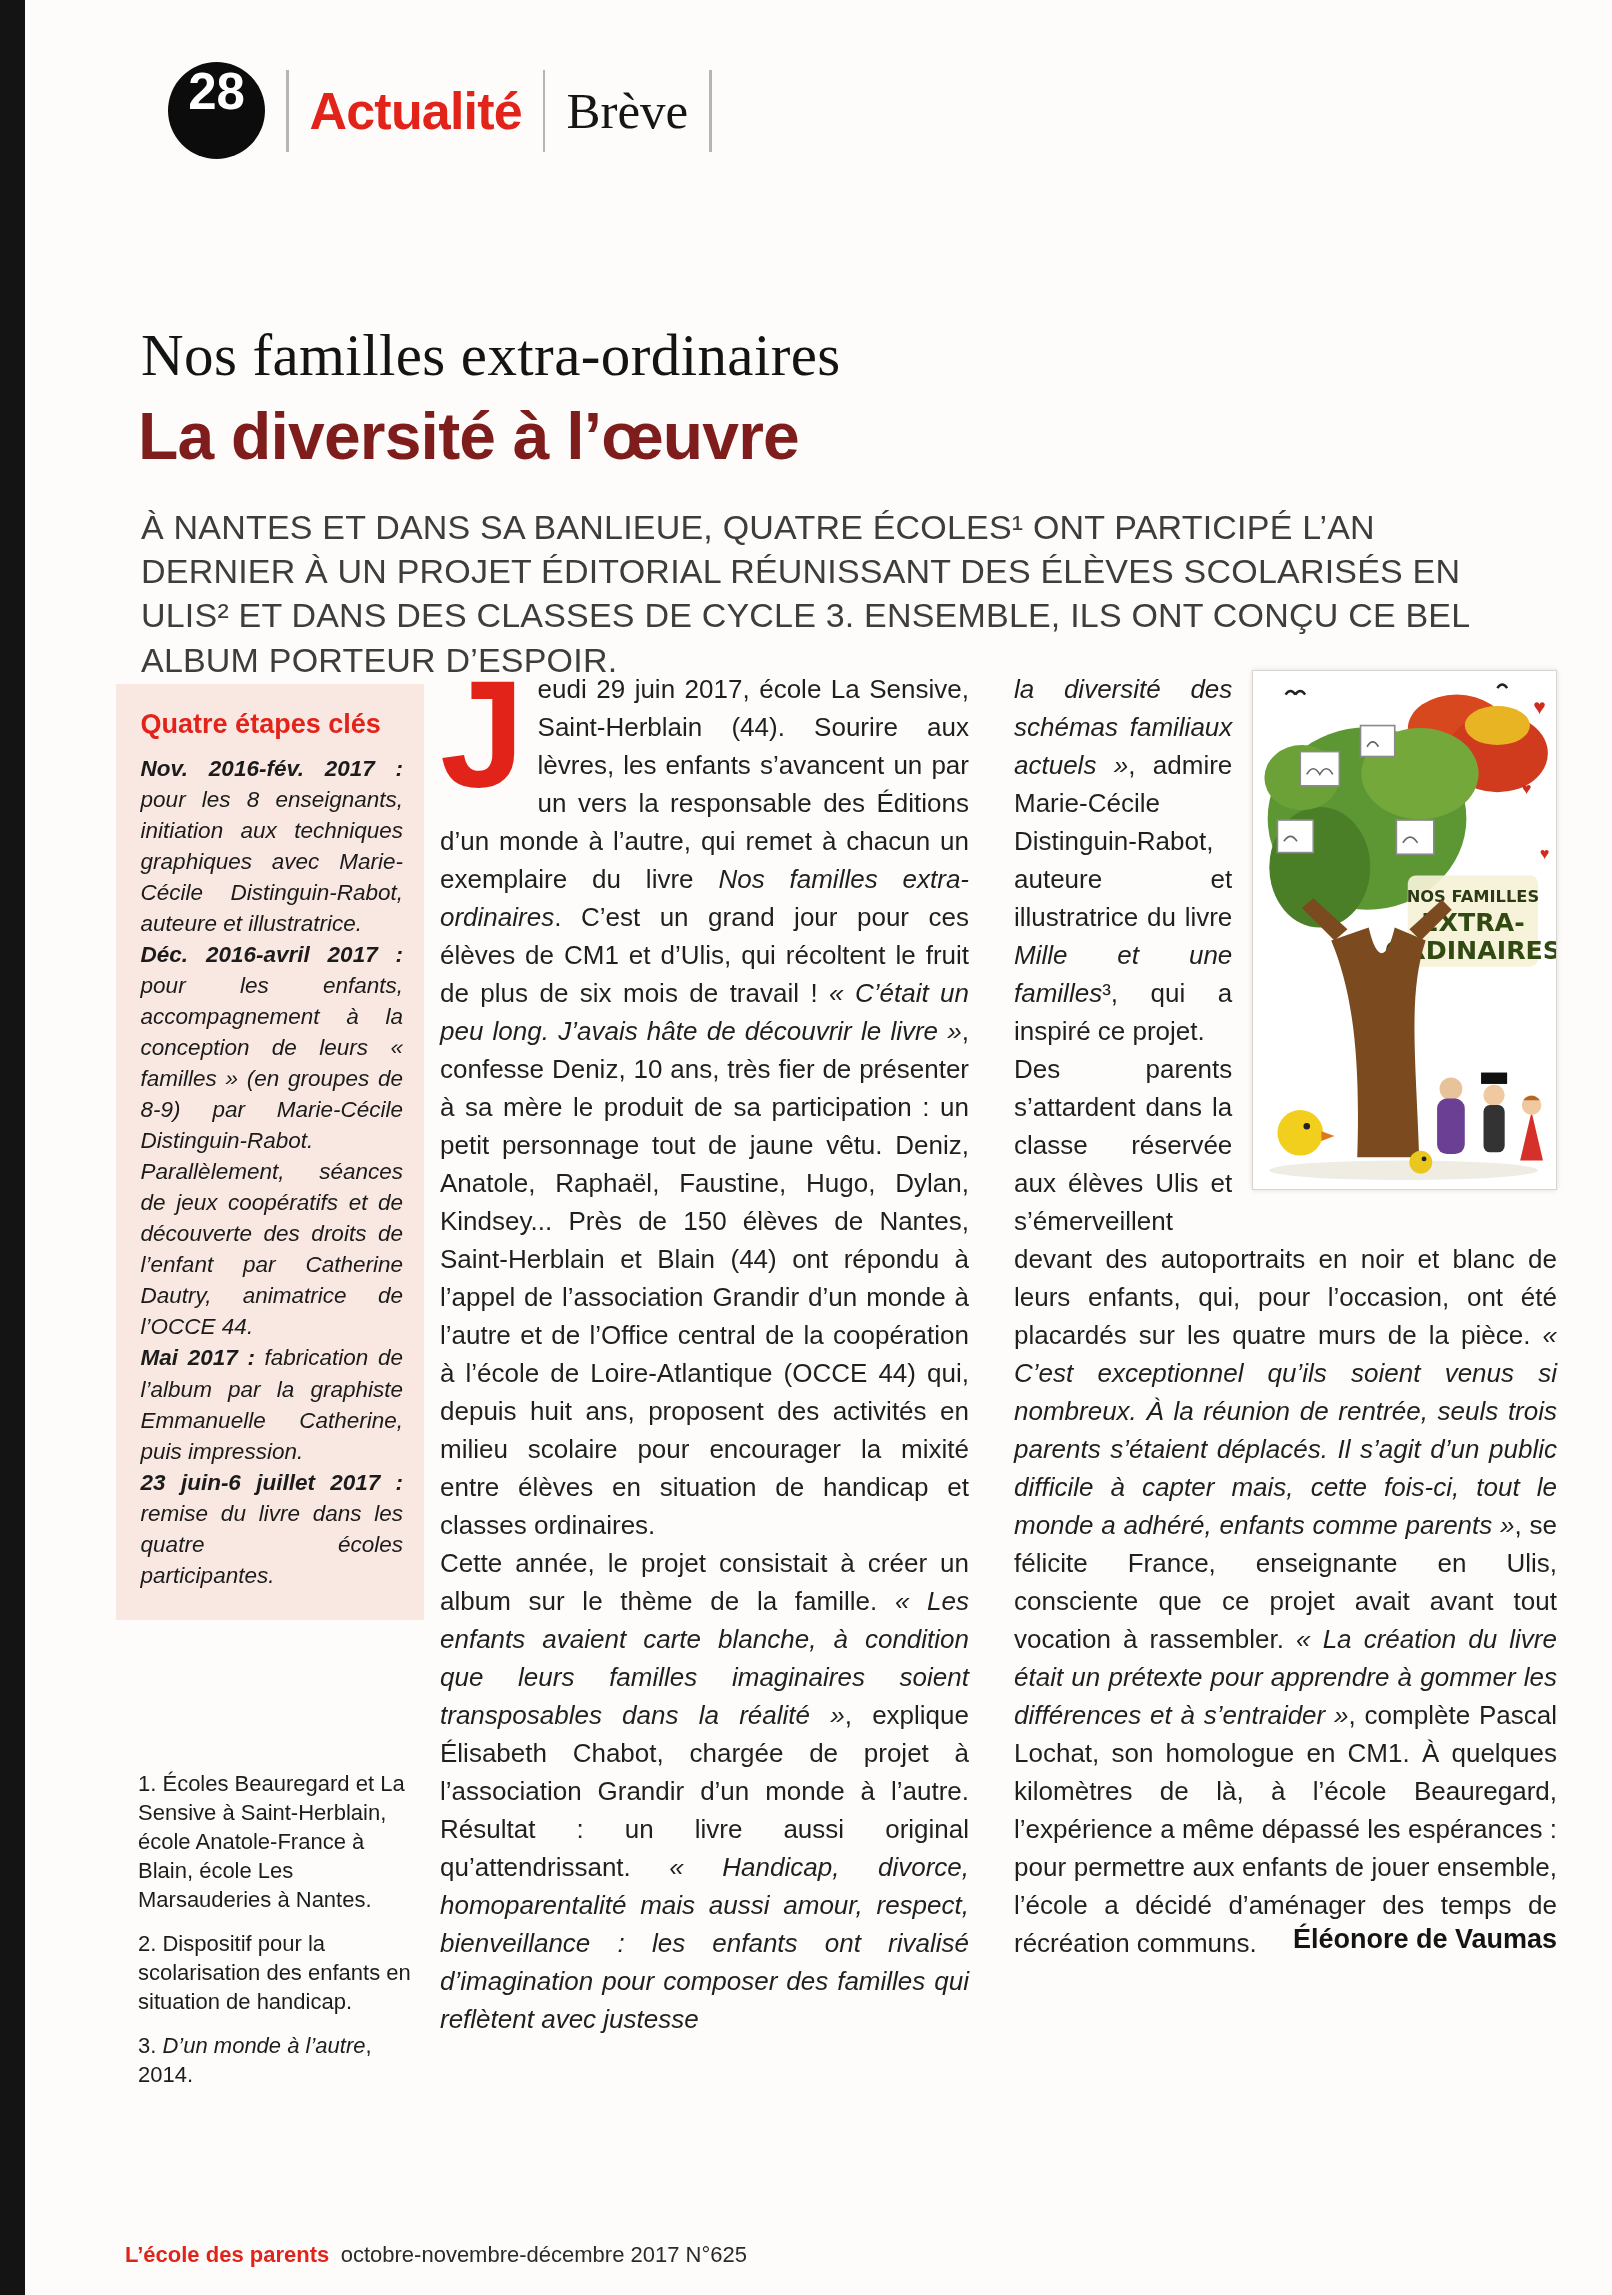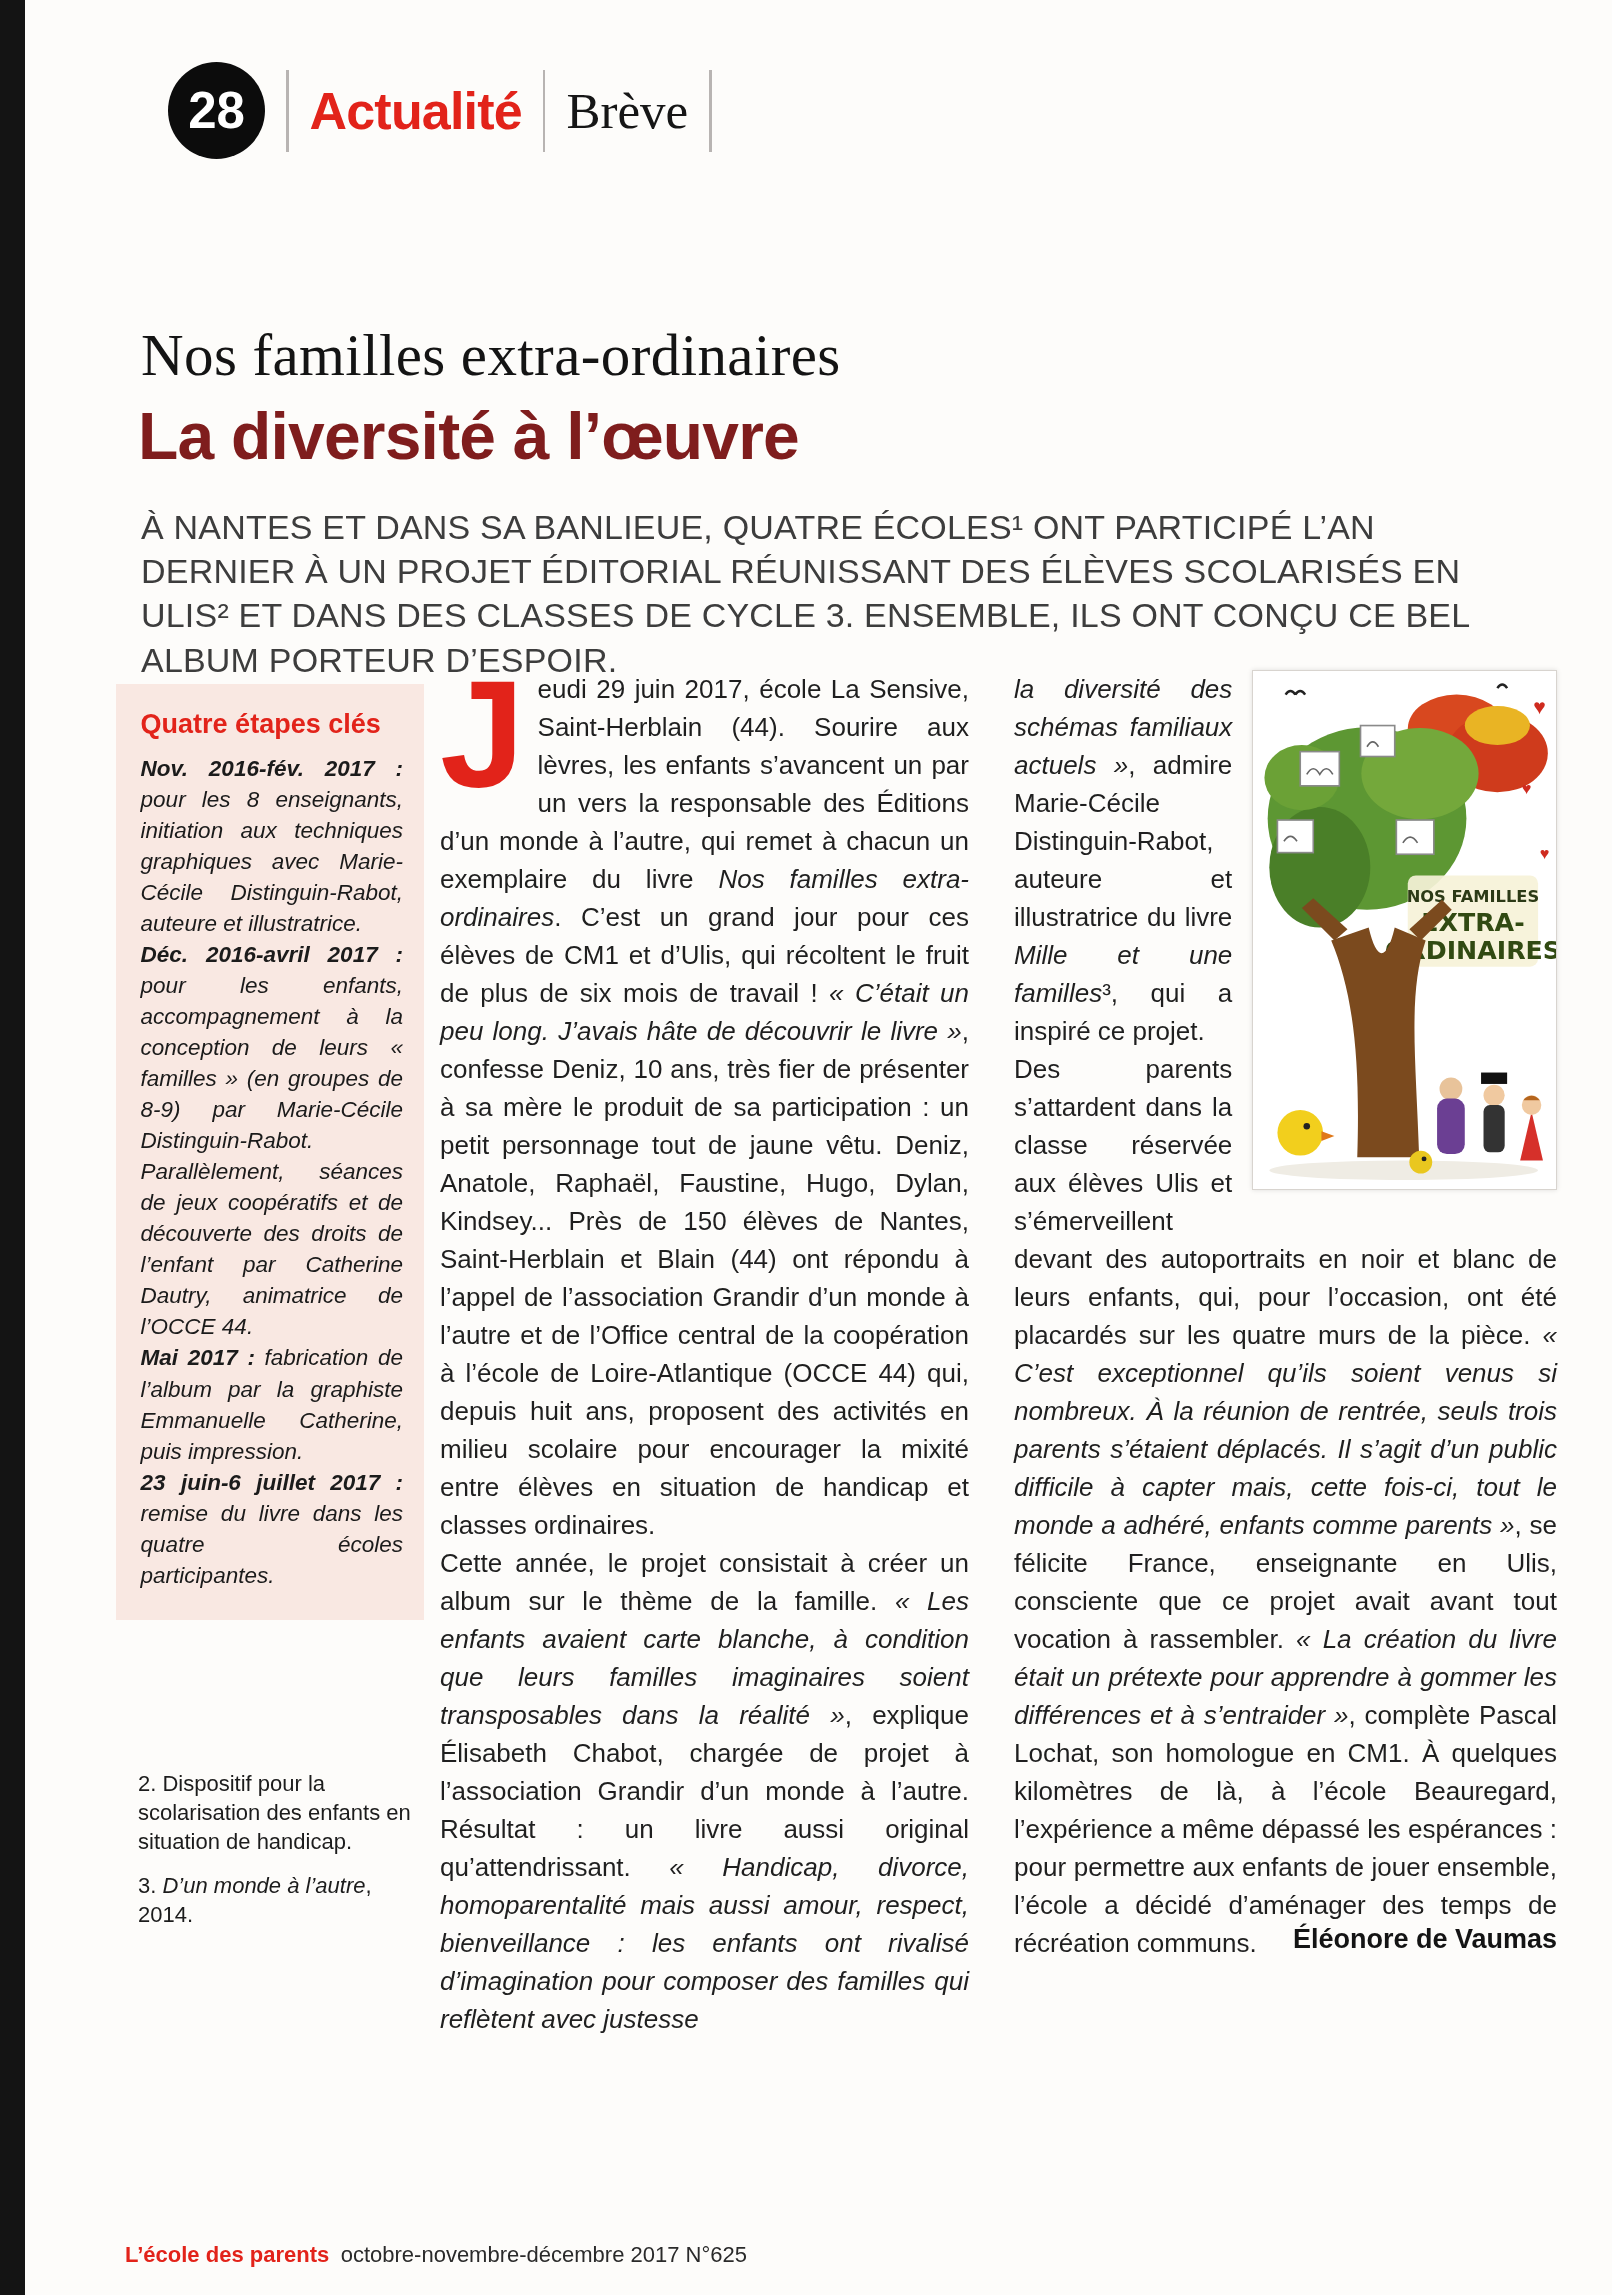--- a/index.html
+++ b/index.html
@@ -8,21 +8,21 @@
     position:relative; width:1613px; height:2295px;
     background:#fdfcfa; overflow:hidden;
     font-family:"Liberation Sans", sans-serif; color:#202020;
   }
   .scan-edge { position:absolute; left:0; top:0; width:24.6px; height:2295px; background:#141414; }
 
   
   .masthead { position:absolute; left:168px; top:59px; height:103px; display:flex; align-items:center; gap:21px; }
   .page-badge {
     width:97px; height:97px; border-radius:50%; background:#0c0c0c;
-    color:#ffffff; display:flex; align-items:center; justify-content:center;
+    color:#ffffff; display:flex; justify-content:center;
     font-size:51px; font-weight:bold;
   }
   .vsep { width:2.5px; height:82px; background:#b8b4b2; }
   .section-label { font-size:52px; font-weight:bold; color:#e2231a; letter-spacing:-0.8px; }
   .rubric-label { font-family:"Liberation Serif", serif; font-size:51px; color:#161616; }
 
   
   .kicker {
     position:absolute; left:141px; top:321px;
     font-family:"Liberation Serif", serif; font-weight:normal;
@@ -97,20 +97,21 @@
 
   <aside class="sidebar">
     <h3 class="sidebar-title">Quatre étapes clés</h3>
     <p><span class="step-date">Nov. 2016-fév. 2017 :</span><span> pour les 8 enseignants, initiation aux techniques graphiques avec Marie-Cécile Distinguin-Rabot, auteure et illustratrice.</span></p>
     <p><span class="step-date">Déc. 2016-avril 2017 :</span><span> pour les enfants, accompagnement à la conception de leurs « familles » (en groupes de 8-9) par Marie-Cécile Distinguin-Rabot. Parallèlement, séances de jeux coopératifs et de découverte des droits de l’enfant par Catherine Dautry, animatrice de l’OCCE 44.</span></p>
     <p><span class="step-date">Mai 2017 :</span><span> fabrication de l’album par la graphiste Emmanuelle Catherine, puis impression.</span></p>
     <p><span class="step-date">23 juin-6 juillet 2017 :</span><span> remise du livre dans les quatre écoles participantes.</span></p>
   </aside>
 
   <div class="footnotes">
+    <p><span>1. Écoles Beauregard et La Sensive à Saint-Herblain, école Anatole-France à Blain, école Les Marsauderies à Nantes.</span></p>
     <p><span>2. Dispositif pour la scolarisation des enfants en situation de handicap.</span></p>
     <p><span>3. </span><em>D’un monde à l’autre</em><span>, 2014.</span></p>
   </div>
 
   <div class="col-mid">
     <p class="body-text"><span class="dropcap">J</span><span><span>eudi 29 juin 2017, école La Sensive, Saint-Herblain (44). Sourire aux lèvres, les enfants s’avancent un par un vers la responsable des Éditions d’un monde à l’autre, qui remet à chacun un exemplaire du livre </span><em>Nos familles extra-ordinaires</em><span>. C’est un grand jour pour ces élèves de CM1 et d’Ulis, qui récoltent le fruit de plus de six mois de travail ! </span><em>« C’était un peu long. J’avais hâte de découvrir le livre »</em><span>, confesse Deniz, 10 ans, très fier de présenter à sa mère le produit de sa participation : un petit personnage tout de jaune vêtu. Deniz, Anatole, Raphaël, Faustine, Hugo, Dylan, Kindsey... Près de 150 élèves de Nantes, Saint-Herblain et Blain (44) ont répondu à l’appel de l’association Grandir d’un monde à l’autre et de l’Office central de la coopération à l’école de Loire-Atlantique (OCCE 44) qui, depuis huit ans, proposent des activités en milieu scolaire pour encourager la mixité entre élèves en situation de handicap et classes ordinaires.</span></span></p>
     <p class="body-text"><span>Cette année, le projet consistait à créer un album sur le thème de la famille. </span><em>« Les enfants avaient carte blanche, à condition que leurs familles imaginaires soient transposables dans la réalité »</em><span>, explique Élisabeth Chabot, chargée de projet à l’association Grandir d’un monde à l’autre. Résultat : un livre aussi original qu’attendrissant. </span><em>« Handicap, divorce, homoparentalité mais aussi amour, respect, bienveillance : les enfants ont rivalisé d’imagination pour composer des familles qui reflètent avec justesse</em></p>
   </div>
 
   <div class="col-right">

